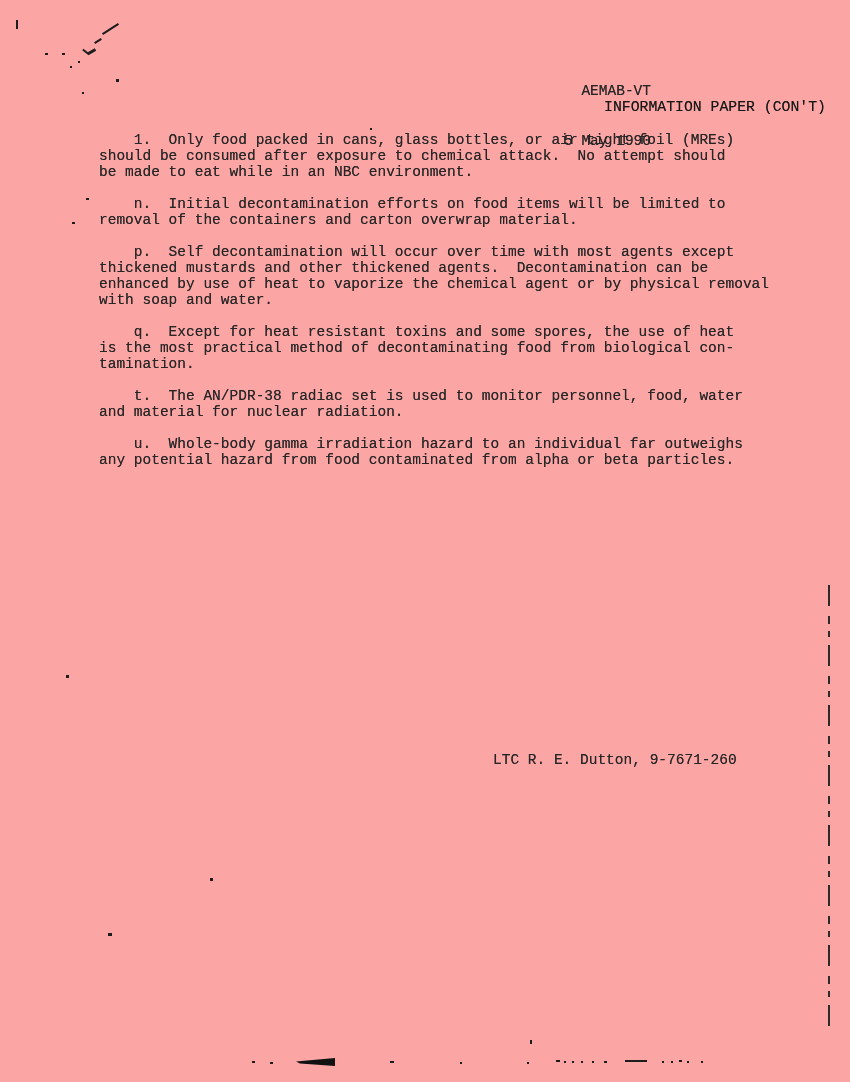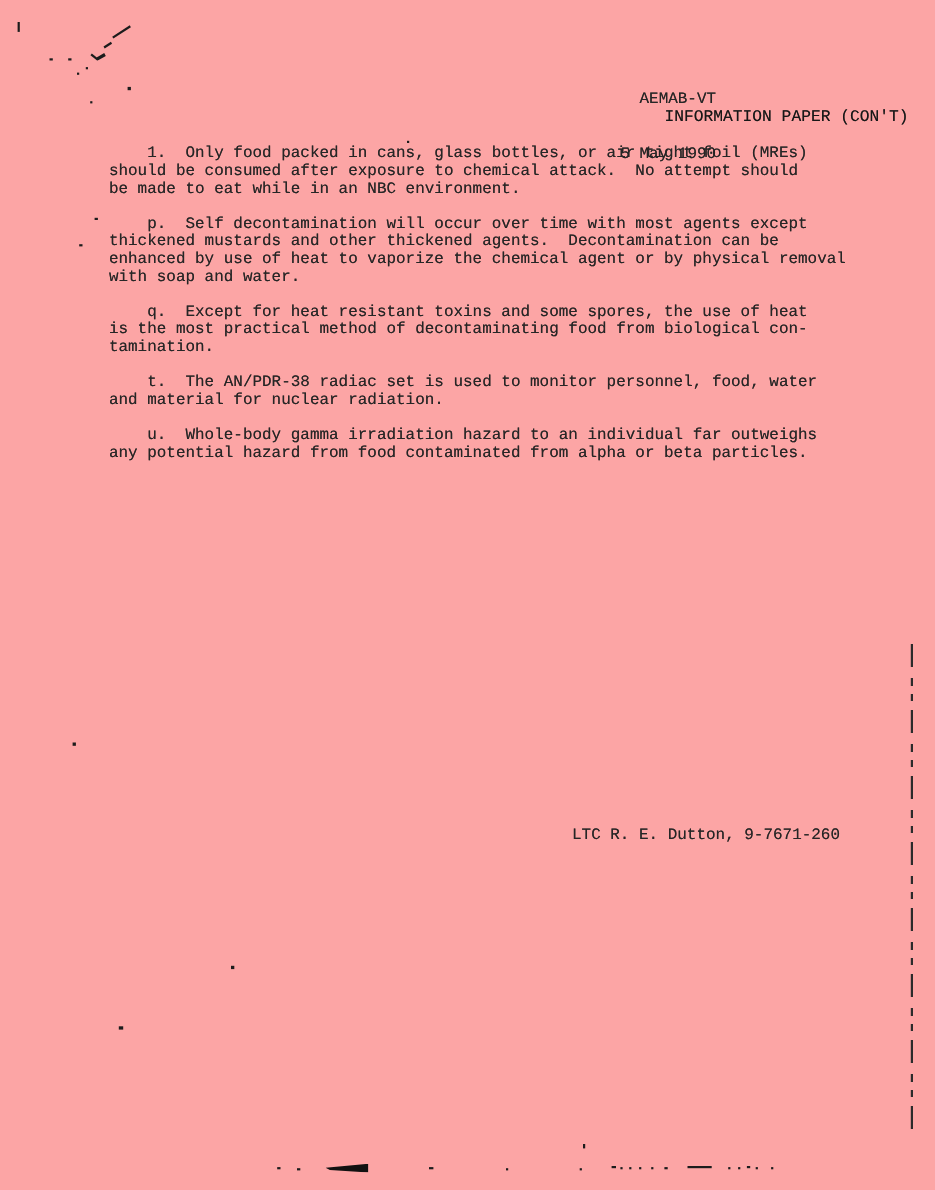--- a/index.html
+++ b/index.html
@@ -27,21 +27,21 @@
     position:absolute;left:99px;top:132px;
     font-size:14.5px;
   }
   .para{
     margin:0 0 16px 0;
     font-family:inherit;font-size:inherit;font-weight:inherit;
     line-height:16px;white-space:pre;
   }
   .para.extra-gap{margin-top:8px;}
   .signature{
-    position:absolute;left:520px;top:752px;
+    position:absolute;left:493px;top:752px;
     font-size:14.5px;line-height:16px;white-space:pre;
   }
   .margin-line{
     position:absolute;left:828px;top:585px;width:2px;height:450px;
     background:repeating-linear-gradient(180deg,
       #2b2b2b 0 21px, transparent 21px 31px,
       #2b2b2b 31px 39px, transparent 39px 46px,
       #2b2b2b 46px 52px, transparent 52px 60px);
   }
   .speck{position:absolute;background:#1c1c1c;}
@@ -59,20 +59,22 @@
     <div>AEMAB-VT</div>
     <div>5 May 1990</div>
   </div>
 
   <div class="doc-title">INFORMATION PAPER (CON'T)</div>
 
   <div class="doc-body">
     <pre class="para">    1.  Only food packed in cans, glass bottles, or air tight foil (MREs)
 should be consumed after exposure to chemical attack.  No attempt should
 be made to eat while in an NBC environment.</pre>
+    <pre class="para">    n.  Initial decontamination efforts on food items will be limited to
+removal of the containers and carton overwrap material.</pre>
     <pre class="para">    p.  Self decontamination will occur over time with most agents except
 thickened mustards and other thickened agents.  Decontamination can be
 enhanced by use of heat to vaporize the chemical agent or by physical removal
 with soap and water.</pre>
     <pre class="para">    q.  Except for heat resistant toxins and some spores, the use of heat
 is the most practical method of decontaminating food from biological con-
 tamination.</pre>
     <pre class="para extra-gap">    t.  The AN/PDR-38 radiac set is used to monitor personnel, food, water
 and material for nuclear radiation.</pre>
     <pre class="para">    u.  Whole-body gamma irradiation hazard to an individual far outweighs

